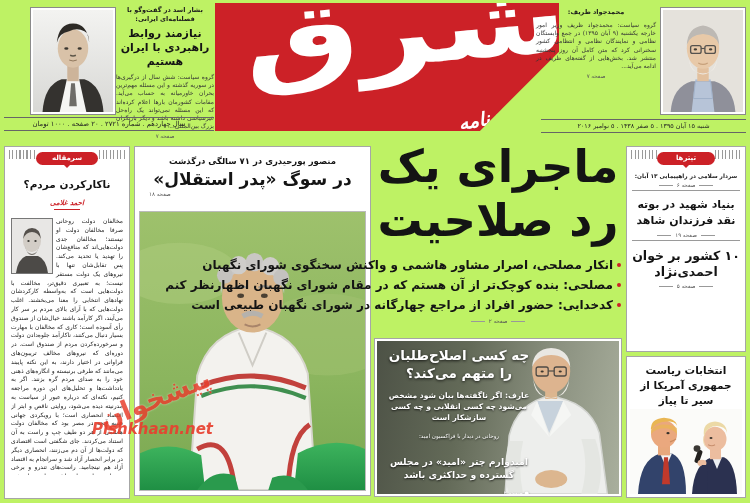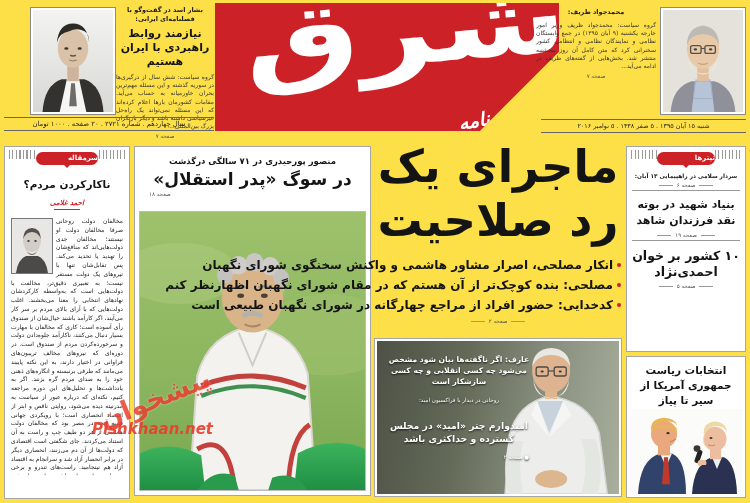--- a/index.html
+++ b/index.html
@@ -2,21 +2,21 @@
 <html lang="fa" dir="rtl"><head>
 <meta charset="utf-8">
 <style>
   :root{
     --red:#cc2127;
     --wm:#e8402f;
     --ink:#141414;
   }
   html,body{margin:0;padding:0;background:#e9e8e4;}
   body{font-family:"DejaVu Sans", sans-serif; color:var(--ink);}
-  #sheet{position:relative;width:750px;height:503px;background:#fde047;overflow:hidden;direction:rtl;box-shadow:0 0 4px rgba(0,0,0,.3);}
+  #sheet{position:relative;width:750px;height:503px;background:#bef264;overflow:hidden;direction:rtl;box-shadow:0 0 4px rgba(0,0,0,.3);}
 
   
   .pframe{position:absolute;border:1px solid #8a8a8a;background:#fff;padding:2px;box-sizing:border-box;}
   .pframe svg{display:block;width:100%;height:100%;}
 
   #assad-block{position:absolute;left:4px;top:4px;width:210px;height:112px;}
   #assad-photo{left:26px;top:3px;width:86px;height:108px;}
   #assad-text{position:absolute;right:0;top:2px;width:98px;text-align:center;}
   .kicker{font-size:6.5px;font-weight:bold;color:#1c1c1c;line-height:9px;}
   .toptitle{font-size:11px;font-weight:bold;line-height:14px;margin-top:3px;}
@@ -32,21 +32,21 @@
   #zarif-block{position:absolute;right:4px;top:4px;width:212px;height:112px;}
   #zarif-photo{right:0px;top:3px;width:86px;height:108px;}
   #zarif-text{position:absolute;left:2px;top:4px;width:120px;text-align:center;}
 
   #date-line{position:absolute;right:4px;top:119px;width:205px;border-top:1px solid #666;border-bottom:1px solid #666;font-size:6.4px;color:#222;text-align:center;padding:2px 0;box-sizing:border-box;}
 
   
   .box{position:absolute;border:1px solid #a6a6a6;background:#fff;box-sizing:border-box;}
   .ticks{position:absolute;top:3px;width:26px;height:9px;background:repeating-linear-gradient(90deg,#9a9a9a 0,#9a9a9a 1px,transparent 1px,transparent 3.5px);}
   .ticks.l{left:4px;} .ticks.r{right:4px;}
-  .pill{position:relative;margin:5px auto 0;background:var(--red);color:#fff;font-size:7px;font-weight:bold;text-align:right;line-height:13px;height:13px;border-radius:8px;}
+  .pill{position:relative;margin:5px auto 0;background:var(--red);color:#fff;font-size:7px;font-weight:bold;text-align:center;line-height:13px;height:13px;border-radius:8px;}
   .pill::after{content:'';position:absolute;left:50%;top:100%;transform:translateX(-50%);border:3px solid transparent;border-top-color:var(--red);}
   .ptag{display:flex;align-items:center;justify-content:center;gap:4px;color:#555;font-size:5.5px;margin:3px 10px 2px;}
   .ptag::before,.ptag::after{content:'';width:14px;border-top:1px solid #999;}
 
   
   #editorial{left:4px;top:146px;width:126px;height:353px;}
   #editorial .pill{width:62px;}
   #ed-title{font-size:10.5px;font-weight:bold;text-align:center;margin-top:13px;}
   #ed-author{font-size:7px;font-weight:bold;color:var(--red);text-align:center;margin-top:9px;font-style:italic;}
   #ed-author-sep{width:26px;margin:2px auto 0;border-top:1px solid var(--red);position:relative;}
@@ -265,20 +265,21 @@
         <ellipse cx="72" cy="30" rx="19" ry="22" fill="#ddb48f"></ellipse>
         <path d="M53 26 Q54 8 72 7 Q90 8 91 26 Q86 14 72 14 Q58 14 53 26 Z" fill="#e9e7e2"></path>
         <path d="M54 38 Q58 56 72 57 Q86 56 90 38 Q89 52 80 55 Q72 60 64 55 Q55 52 54 38 Z" fill="#eceae4"></path>
         <rect x="57" y="26" width="12" height="9" rx="2" fill="none" stroke="#4e4a45" stroke-width="1.3"></rect>
         <rect x="75" y="26" width="12" height="9" rx="2" fill="none" stroke="#4e4a45" stroke-width="1.3"></rect>
         <line x1="69" y1="30" x2="75" y2="30" stroke="#4e4a45" stroke-width="1.2"></line>
         <ellipse cx="63" cy="30.5" rx="1.6" ry="1.1" fill="#3c362e"></ellipse>
         <ellipse cx="81" cy="30.5" rx="1.6" ry="1.1" fill="#3c362e"></ellipse>
       </svg>
       <div id="aref-textzone">
+        <div id="aref-title">چه کسی اصلاح‌طلبان را متهم می‌کند؟</div>
         <div id="aref-quote">عارف: اگر ناگفته‌ها بیان شود مشخص می‌شود چه کسی انقلابی و چه کسی سازشکار است</div>
         <div id="aref-kicker">روحانی در دیدار با فراکسیون امید:</div>
         <div id="aref-sub">امیدوارم چتر «امید» در مجلس گسترده و حداکثری باشد</div>
         <div id="aref-page">● صفحه ۲</div>
       </div>
     </div>
   </div>
 
   <div class="box" id="sidebar">
     <div class="ticks l"></div>

